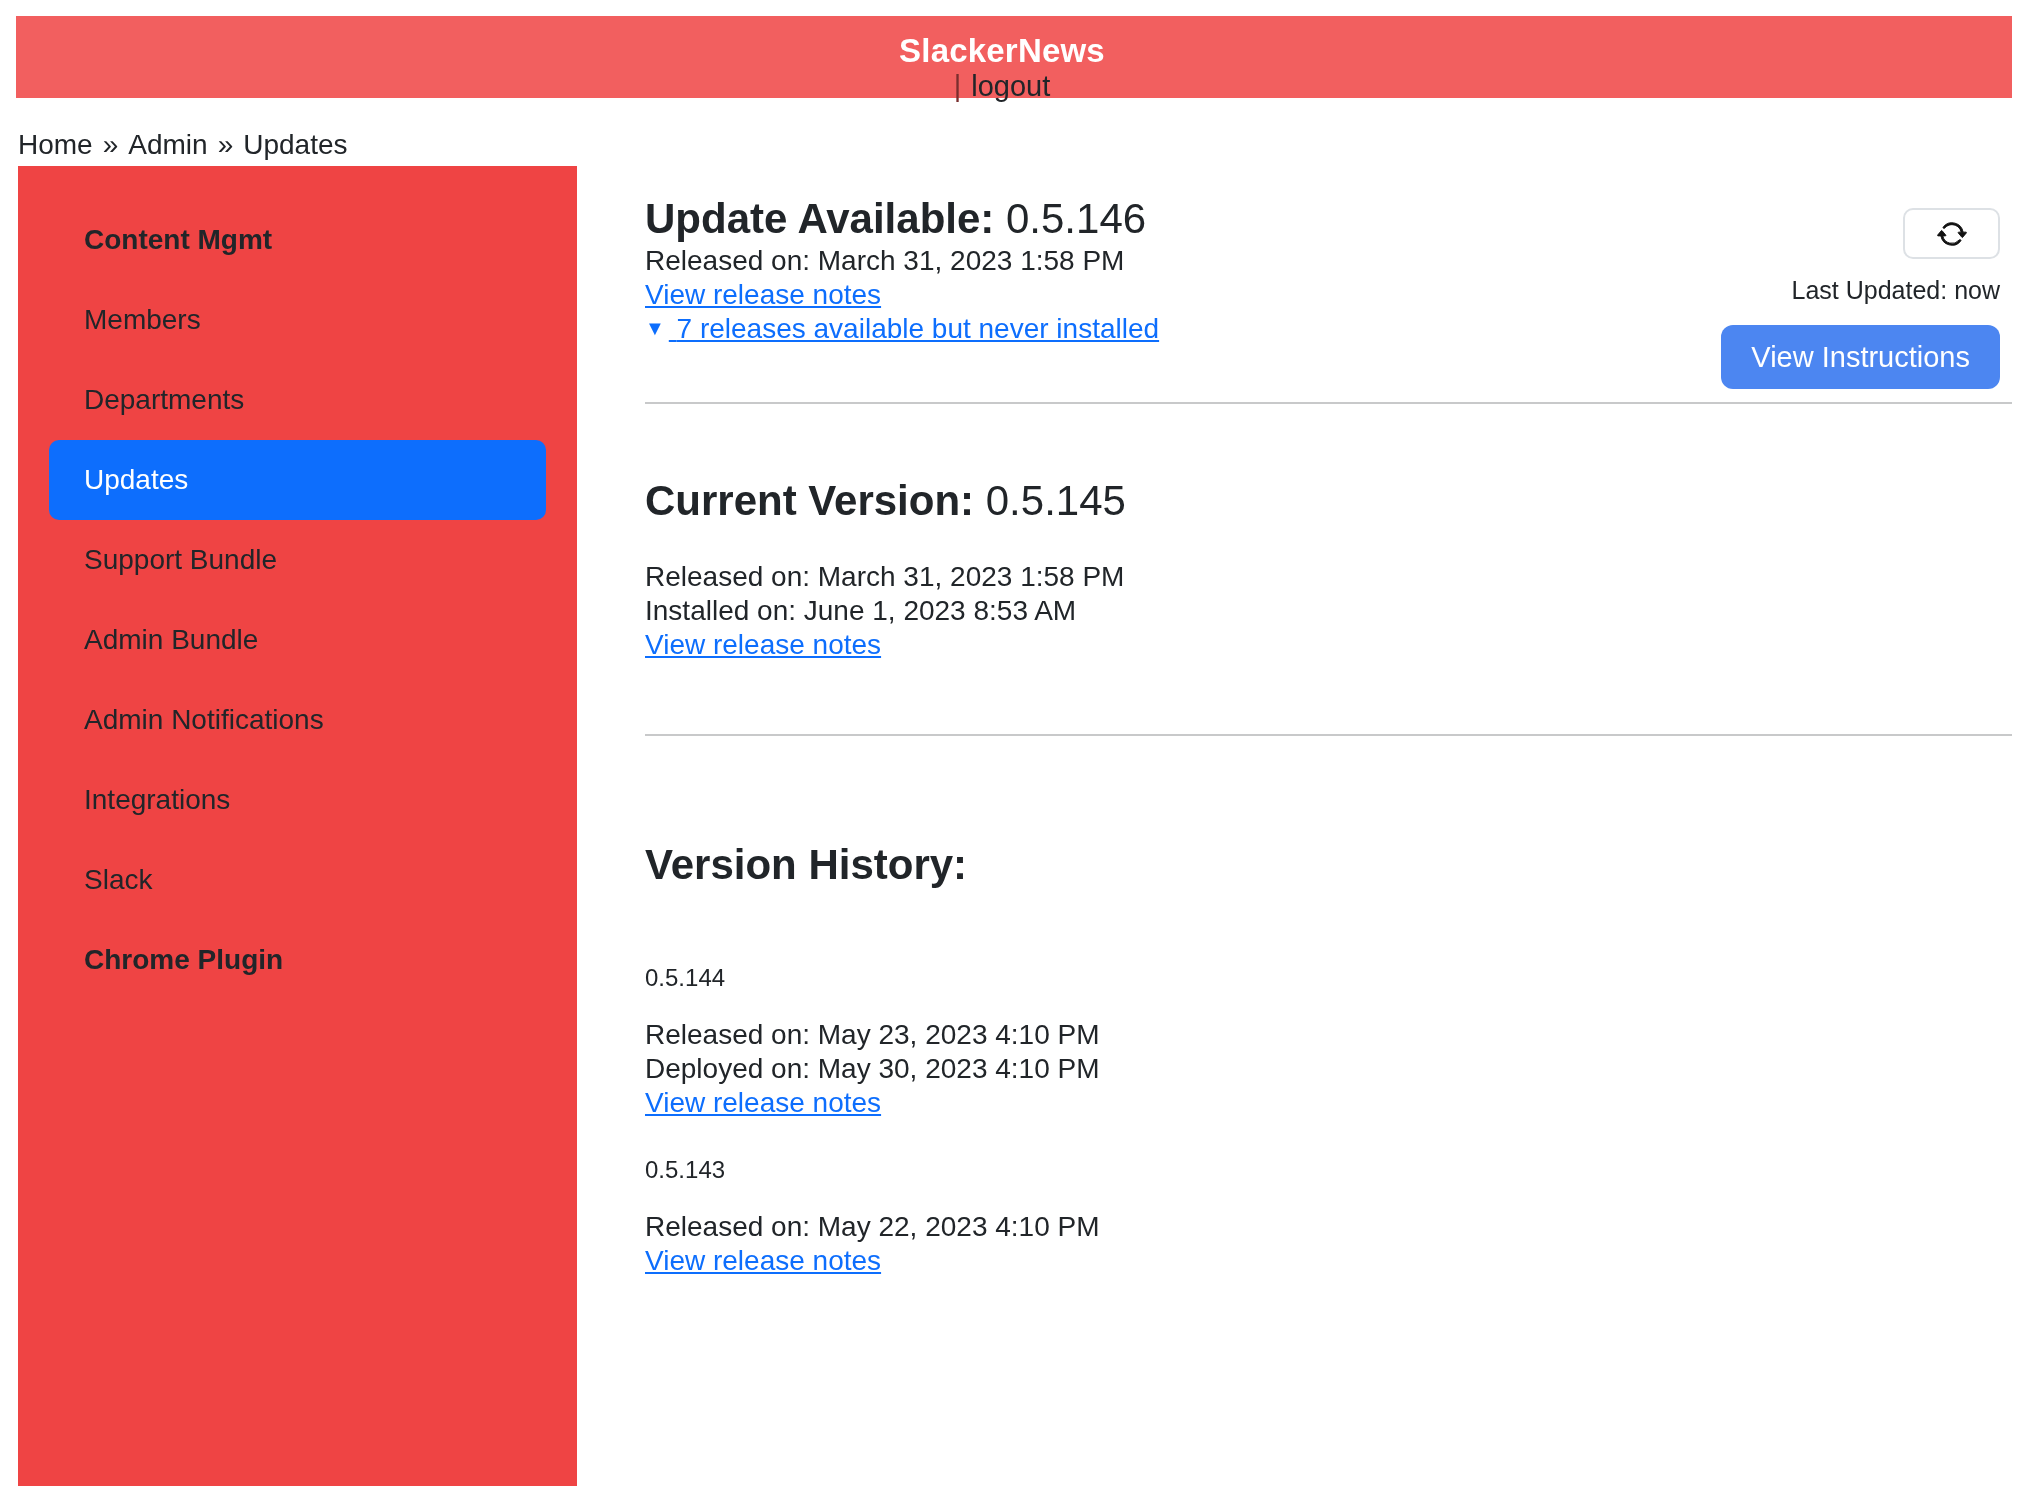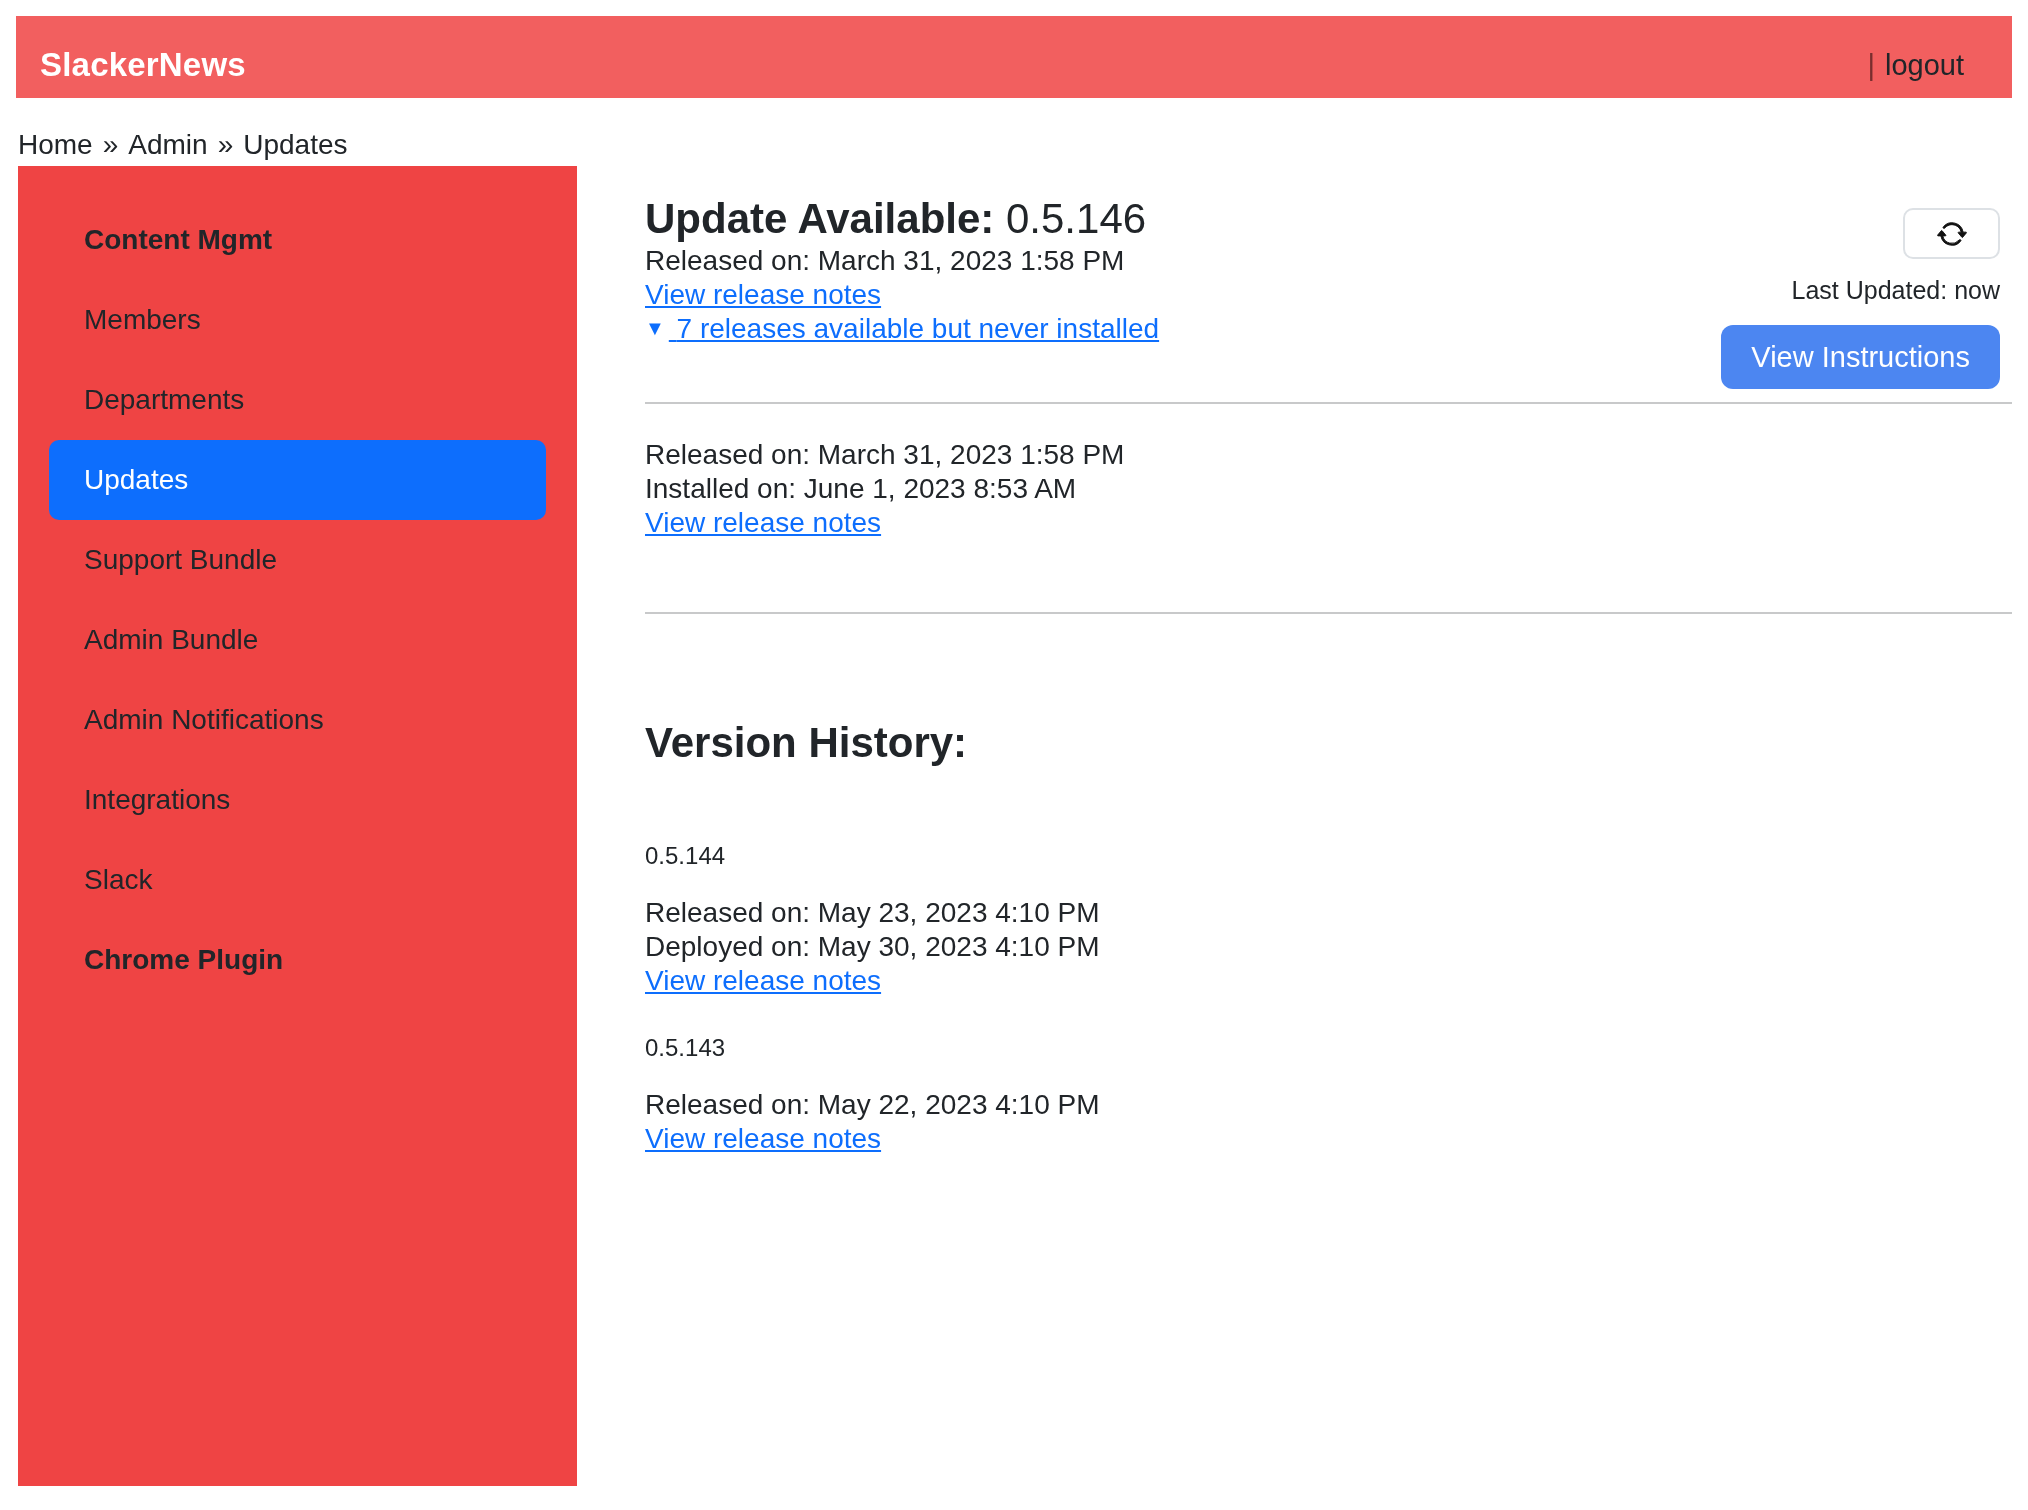--- a/index.html
+++ b/index.html
@@ -18,20 +18,21 @@
 
   
   .topbar {
     margin: 16px 16px 0 16px;
     height: 82px;
     background: #f25f5f;
     display: flex;
     align-items: center;
     justify-content: space-between;
     padding: 16px 48px 0 24px;
+    flex-direction: column;
   }
   .brand {
     color: #ffffff;
     font-size: 33px;
     font-weight: 700;
     letter-spacing: 0.2px;
   }
   .logout-area { display: flex; align-items: center; gap: 10px; }
   .logout-sep { color: #7a2e2e; font-size: 29px; font-weight: 400; }
   .logout-link {
@@ -239,20 +240,24 @@
           <a>View release notes</a>
         </p>
         <p class="linkline">
           <a><span class="caret">▼</span> <span>7 releases available but never installed</span></a>
         </p>
       </section>
 
       <hr class="divider">
 
       <section class="sec-current">
+        <h2>
+          <strong>Current Version:</strong>
+          <span class="ver">0.5.145</span>
+        </h2>
         <p class="m-released">Released on: March 31, 2023 1:58 PM</p>
         <p class="m-installed">Installed on: June 1, 2023 8:53 AM</p>
         <p class="linkline">
           <a>View release notes</a>
         </p>
       </section>
 
       <hr class="divider d2">
 
       <section class="sec-history">

